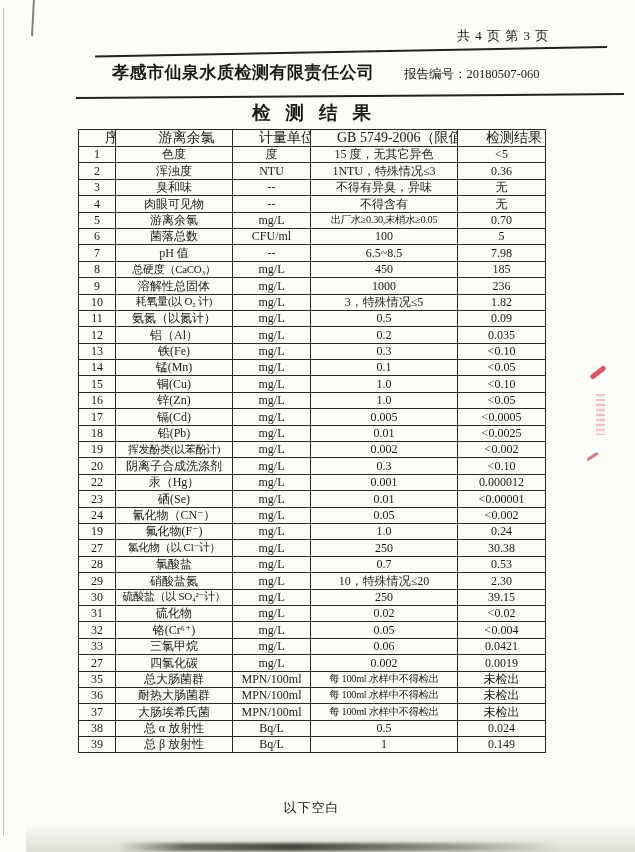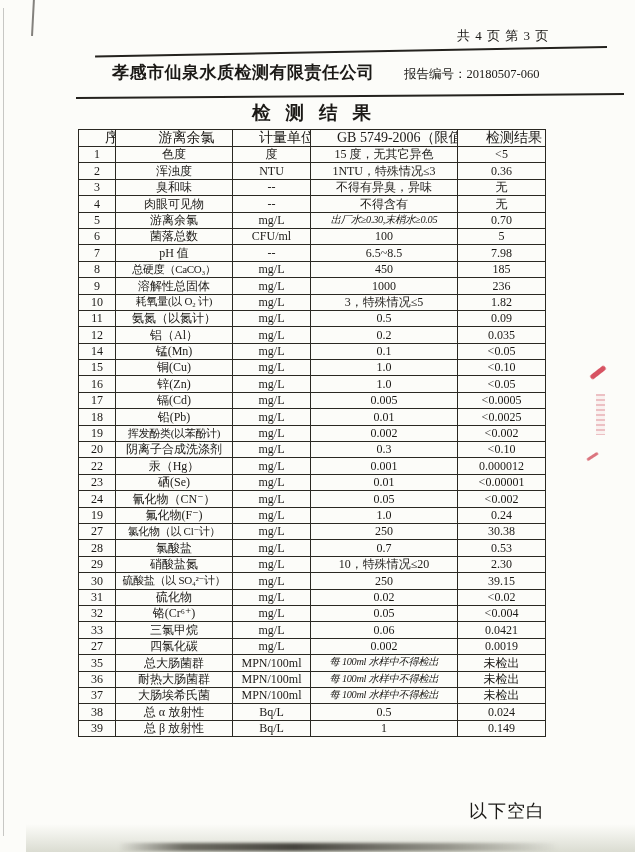--- a/index.html
+++ b/index.html
@@ -37,22 +37,22 @@
   
   table.results { position:absolute; left:78px; top:129px; width:467px;
     border-collapse:collapse; table-layout:fixed; border:1.5px solid #1c1a16; }
   table.results th, table.results td {
     border:1px solid #2a2822; text-align:center; vertical-align:middle;
     padding:0 1px; font-size:12px; line-height:1.05; height:15.4px; font-weight:normal;
     overflow:hidden; white-space:nowrap;
   }
   table.results th { height:16px; font-size:14px;padding-left:26px; }
   table.results td.tight { font-size:11px; letter-spacing:-.3px; }
-  table.results td.small { font-size:10.3px; letter-spacing:-.3px;font-style:italic; }
-  .blank-note { position:absolute; left:78px; top:799px; width:467px; text-align:right; font-size:18px; letter-spacing:1px; }
+  table.results td.small { font-size:10.3px; letter-spacing:-.3px; }
+  .blank-note { position:absolute; left:78px; top:799px; width:467px; text-align:center; font-size:13px; letter-spacing:1px; }
 </style>
 </head>
 <body>
 
 <div class="page">
   <div class="edge-left"></div>
   <div class="corner-mark"></div>
 
   <div class="page-info">共 4 页  第 3 页</div>
   <div class="rule-top"></div>
@@ -157,20 +157,27 @@
           <td>0.09</td>
         </tr>
         <tr>
           <td>12</td>
           <td>铝（Al）</td>
           <td>mg/L</td>
           <td>0.2</td>
           <td>0.035</td>
         </tr>
         <tr>
+          <td>13</td>
+          <td>铁(Fe)</td>
+          <td>mg/L</td>
+          <td>0.3</td>
+          <td>&lt;0.10</td>
+        </tr>
+        <tr>
           <td>14</td>
           <td>锰(Mn)</td>
           <td>mg/L</td>
           <td>0.1</td>
           <td>&lt;0.05</td>
         </tr>
         <tr>
           <td>15</td>
           <td>铜(Cu)</td>
           <td>mg/L</td>

